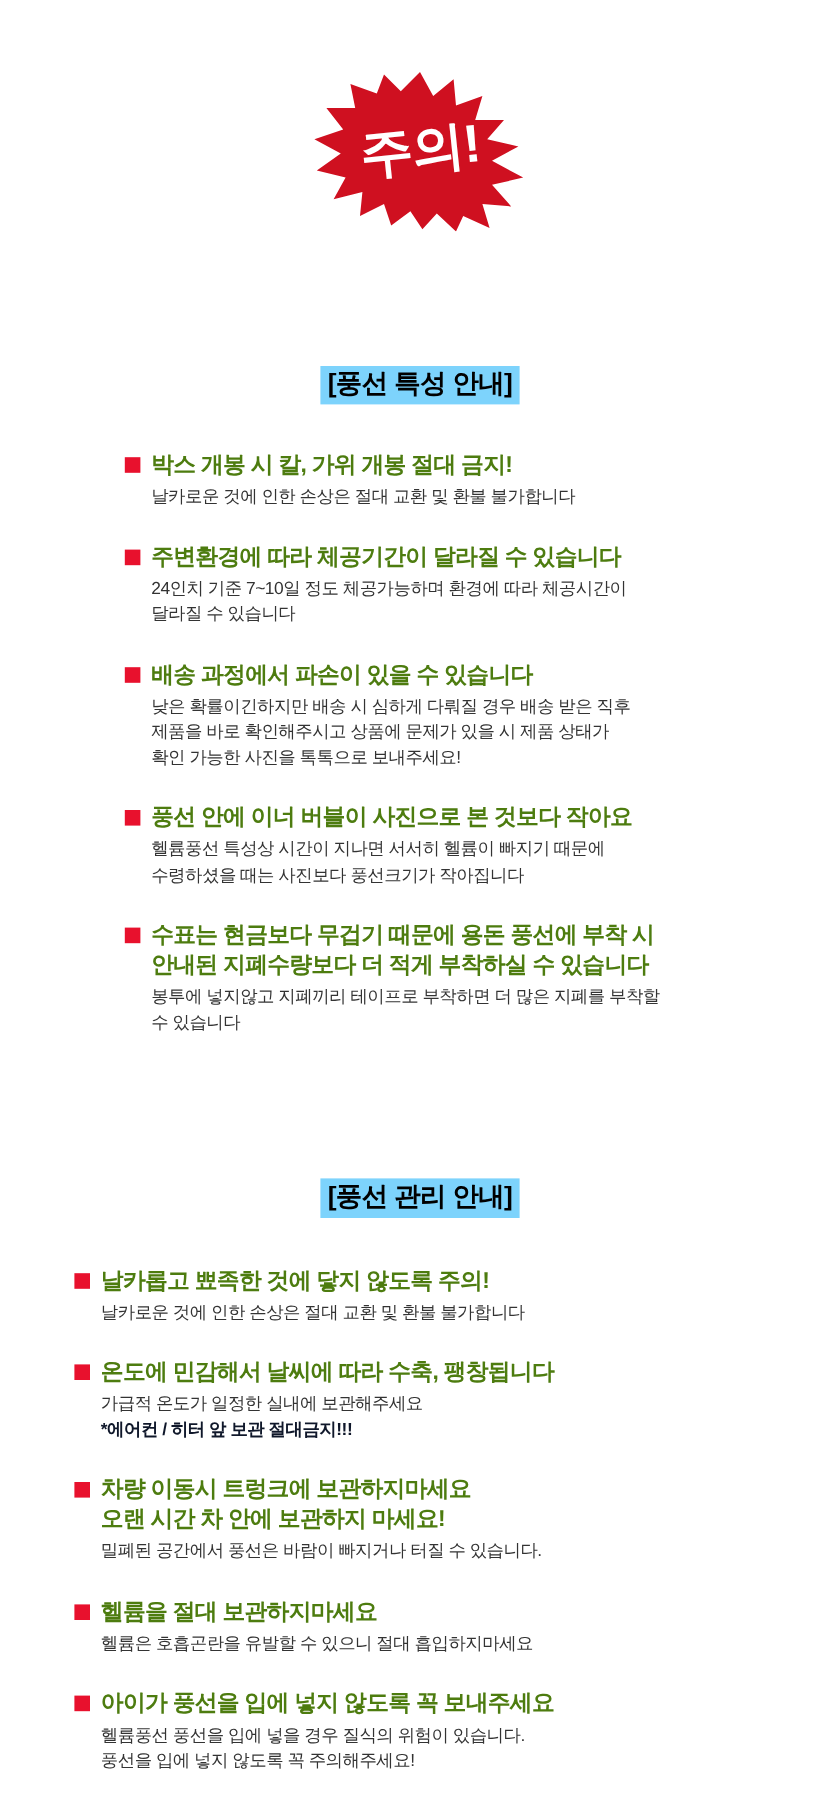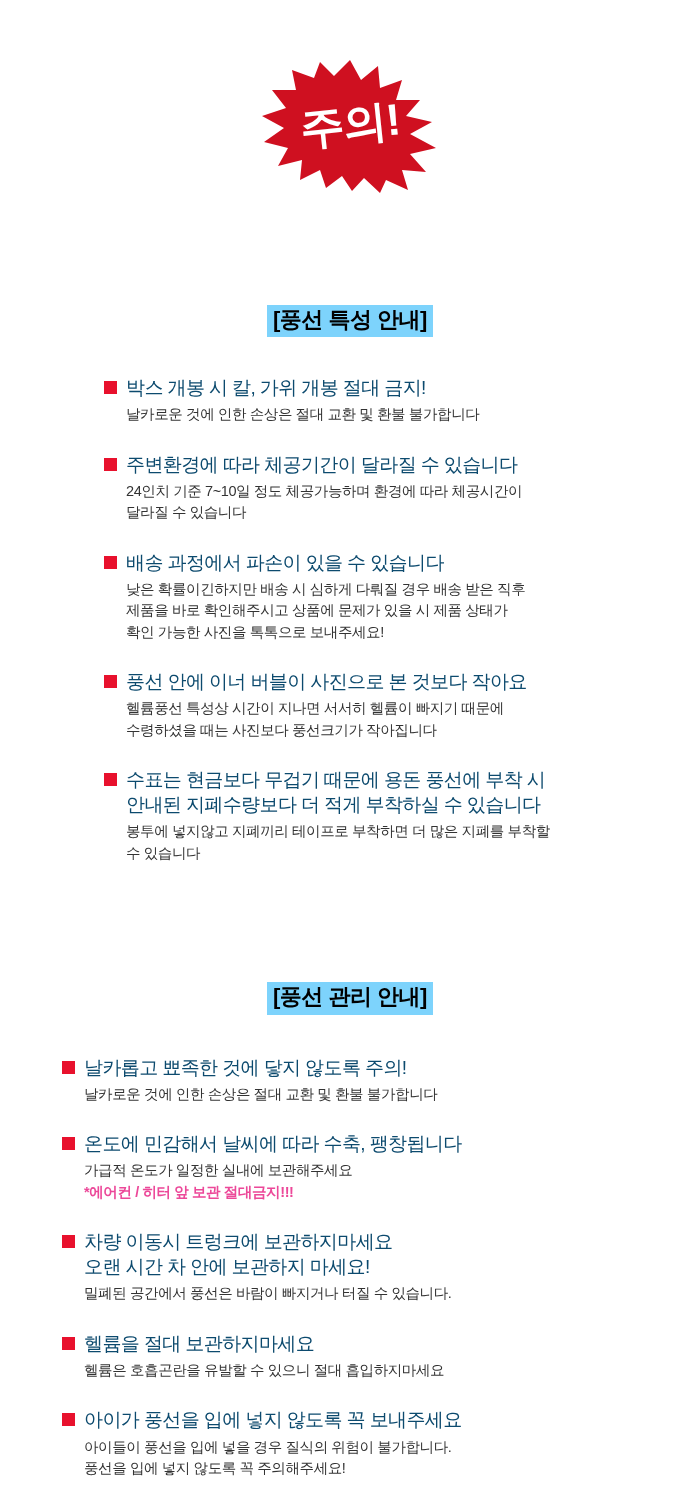--- a/index.html
+++ b/index.html
@@ -91,36 +91,36 @@
     gap: 9px;
   }
   .sq {
     flex: 0 0 auto;
     width: 13px;
     height: 13px;
     background: #e8112d;
     margin-top: 6px;
   }
   .head-text {
-    color: #0c4a6e;
+    color: #4d7c0f;
     font-size: 19px;
-    font-weight: normal;
+    font-weight: bold;
     line-height: 1.32;
     letter-spacing: -0.6px;
   }
   .body-text {
     margin-top: 4px;
     margin-left: 22px;
     color: #333333;
     font-size: 14.5px;
     line-height: 1.48;
     letter-spacing: -0.4px;
   }
   .body-text .warn {
-    color: #ec4899;
+    color: #0f172a;
     font-weight: bold;
   }
 </style>
 </head>
 <body>
 
 <div class="page">
 
   <div class="burst-wrap">
     <div class="burst">
@@ -246,20 +246,20 @@
         <div>헬륨은 호흡곤란을 유발할 수 있으니 절대 흡입하지마세요</div>
       </div>
     </div>
 
     <div class="block">
       <div class="head-line">
         <span class="sq"></span>
         <span class="head-text">아이가 풍선을 입에 넣지 않도록 꼭 보내주세요</span>
       </div>
       <div class="body-text">
-        <div>아이들이 풍선을 입에 넣을 경우 질식의 위험이 불가합니다.</div>
+        <div>헬륨풍선 풍선을 입에 넣을 경우 질식의 위험이 있습니다.</div>
         <div>풍선을 입에 넣지 않도록 꼭 주의해주세요!</div>
       </div>
     </div>
 
   </div>
 
 </div>
 
 </body></html>

